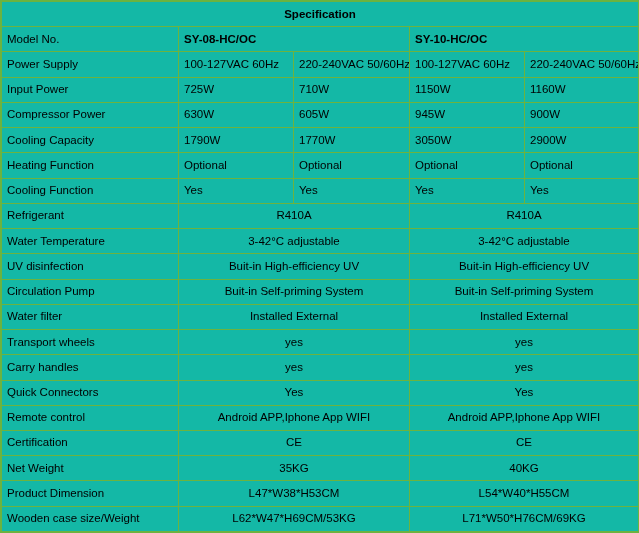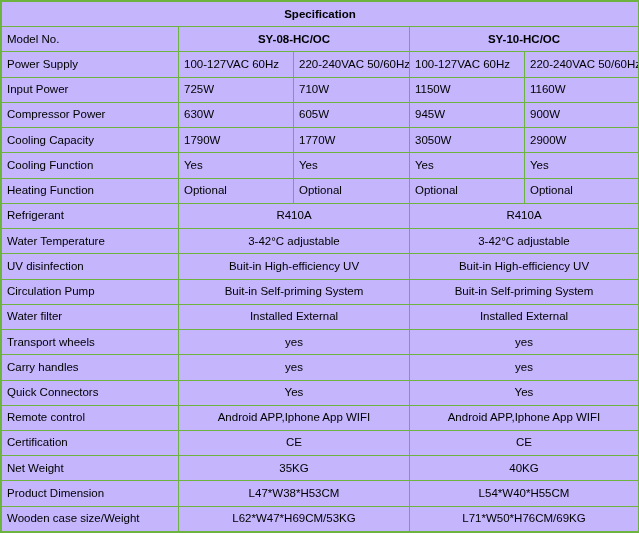--- a/index.html
+++ b/index.html
@@ -12,21 +12,21 @@
     height: 533px;
     font-family: "Liberation Sans", sans-serif;
     color: #000000;
     overflow: hidden;
   }
   #spec-wrap {
     width: 639px;
     height: 533px;
     box-sizing: border-box;
     border: 1px solid #6cb33f;
-    background: #c4b5fd;
+    background: #14b8a6;
   }
   table.spec {
     width: 100%;
     height: 100%;
     border-collapse: collapse;
     table-layout: fixed;
   }
   table.spec td {
     border: 1px solid #6cb33f;
     padding: 2px 5px;
@@ -46,21 +46,21 @@
   }
   td.label {
     font-weight: normal;
     font-size: 12px;
     text-align: left;
     padding-left: 5px;
   }
   td.model-head {
     font-weight: bold;
     font-size: 12.5px;
-    text-align: center;
+    text-align: left;
   }
   td.val {
     text-align: left;
     padding-left: 6px;
     margin-top: 40px;
   }
   td.val-c {
     text-align: center;
     border-radius: 10px;
   }
@@ -113,32 +113,32 @@
           <td class="val">900W</td>
         </tr>
         <tr>
           <td class="label">Cooling Capacity</td>
           <td class="val">1790W</td>
           <td class="val">1770W</td>
           <td class="val">3050W</td>
           <td class="val">2900W</td>
         </tr>
         <tr>
+          <td class="label">Heating Function</td>
+          <td class="val">Optional</td>
+          <td class="val">Optional</td>
+          <td class="val">Optional</td>
+          <td class="val">Optional</td>
+        </tr>
+        <tr>
           <td class="label">Cooling Function</td>
           <td class="val">Yes</td>
           <td class="val">Yes</td>
           <td class="val">Yes</td>
           <td class="val">Yes</td>
-        </tr>
-        <tr>
-          <td class="label">Heating Function</td>
-          <td class="val">Optional</td>
-          <td class="val">Optional</td>
-          <td class="val">Optional</td>
-          <td class="val">Optional</td>
         </tr>
         <tr>
           <td class="label">Refrigerant</td>
           <td class="val val-c" colspan="2">R410A</td>
           <td class="val val-c" colspan="2">R410A</td>
         </tr>
         <tr>
           <td class="label">Water Temperature</td>
           <td class="val val-c" colspan="2">3-42°C adjustable</td>
           <td class="val val-c" colspan="2">3-42°C adjustable</td>

